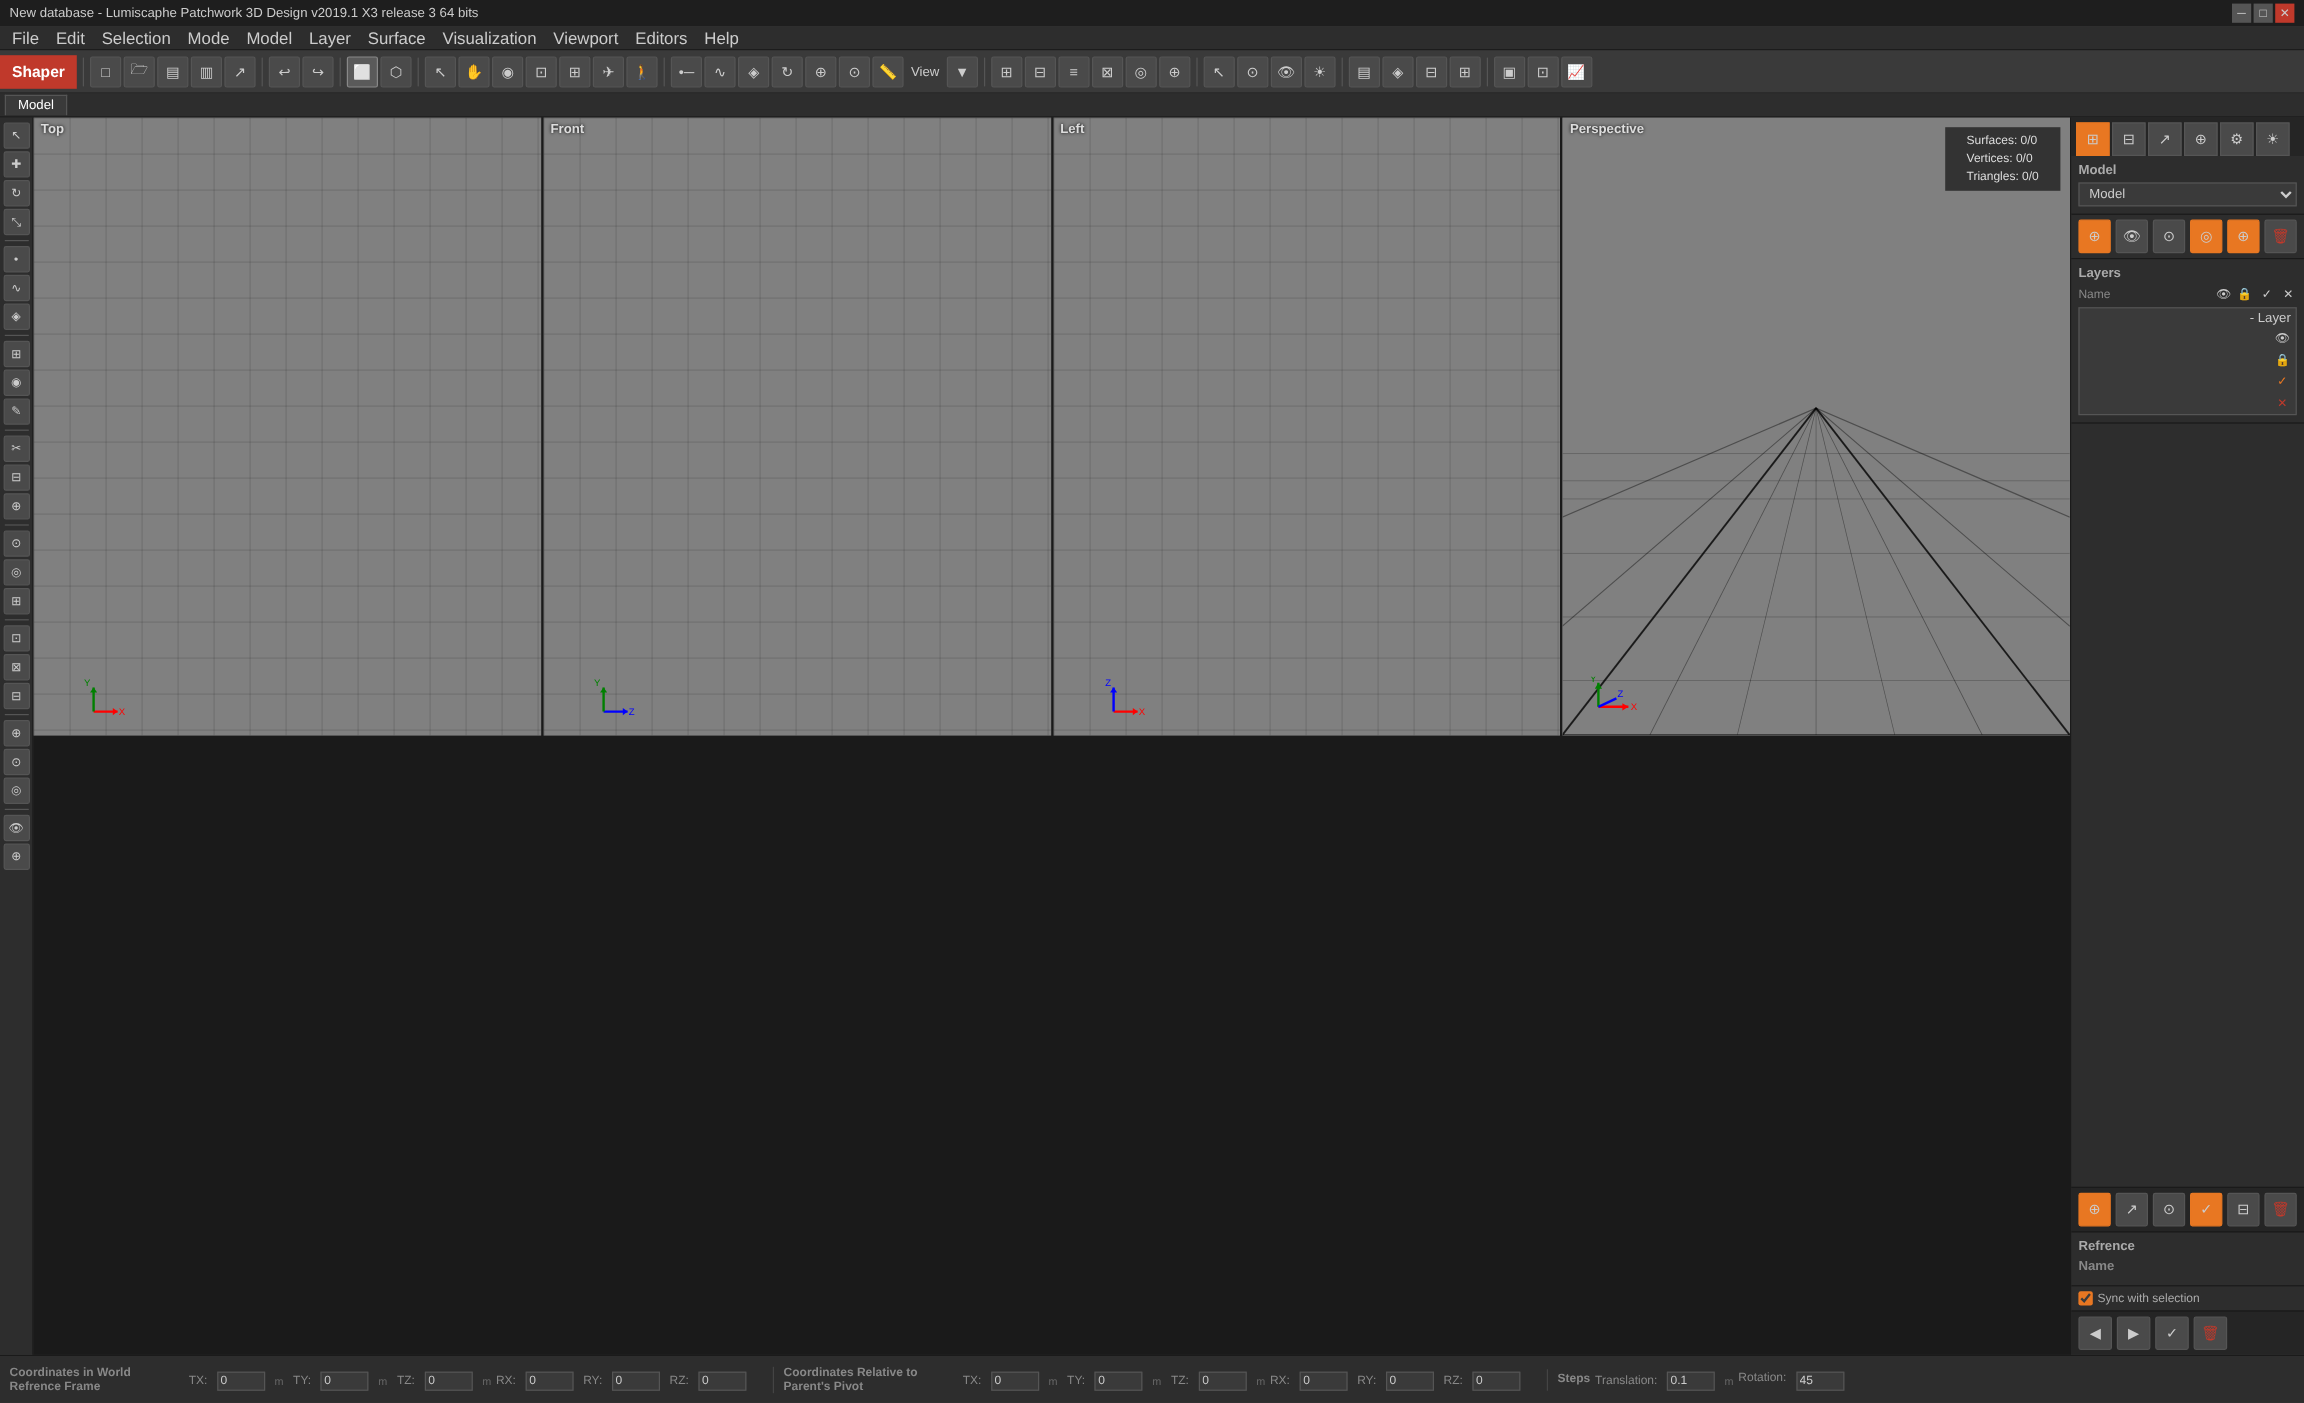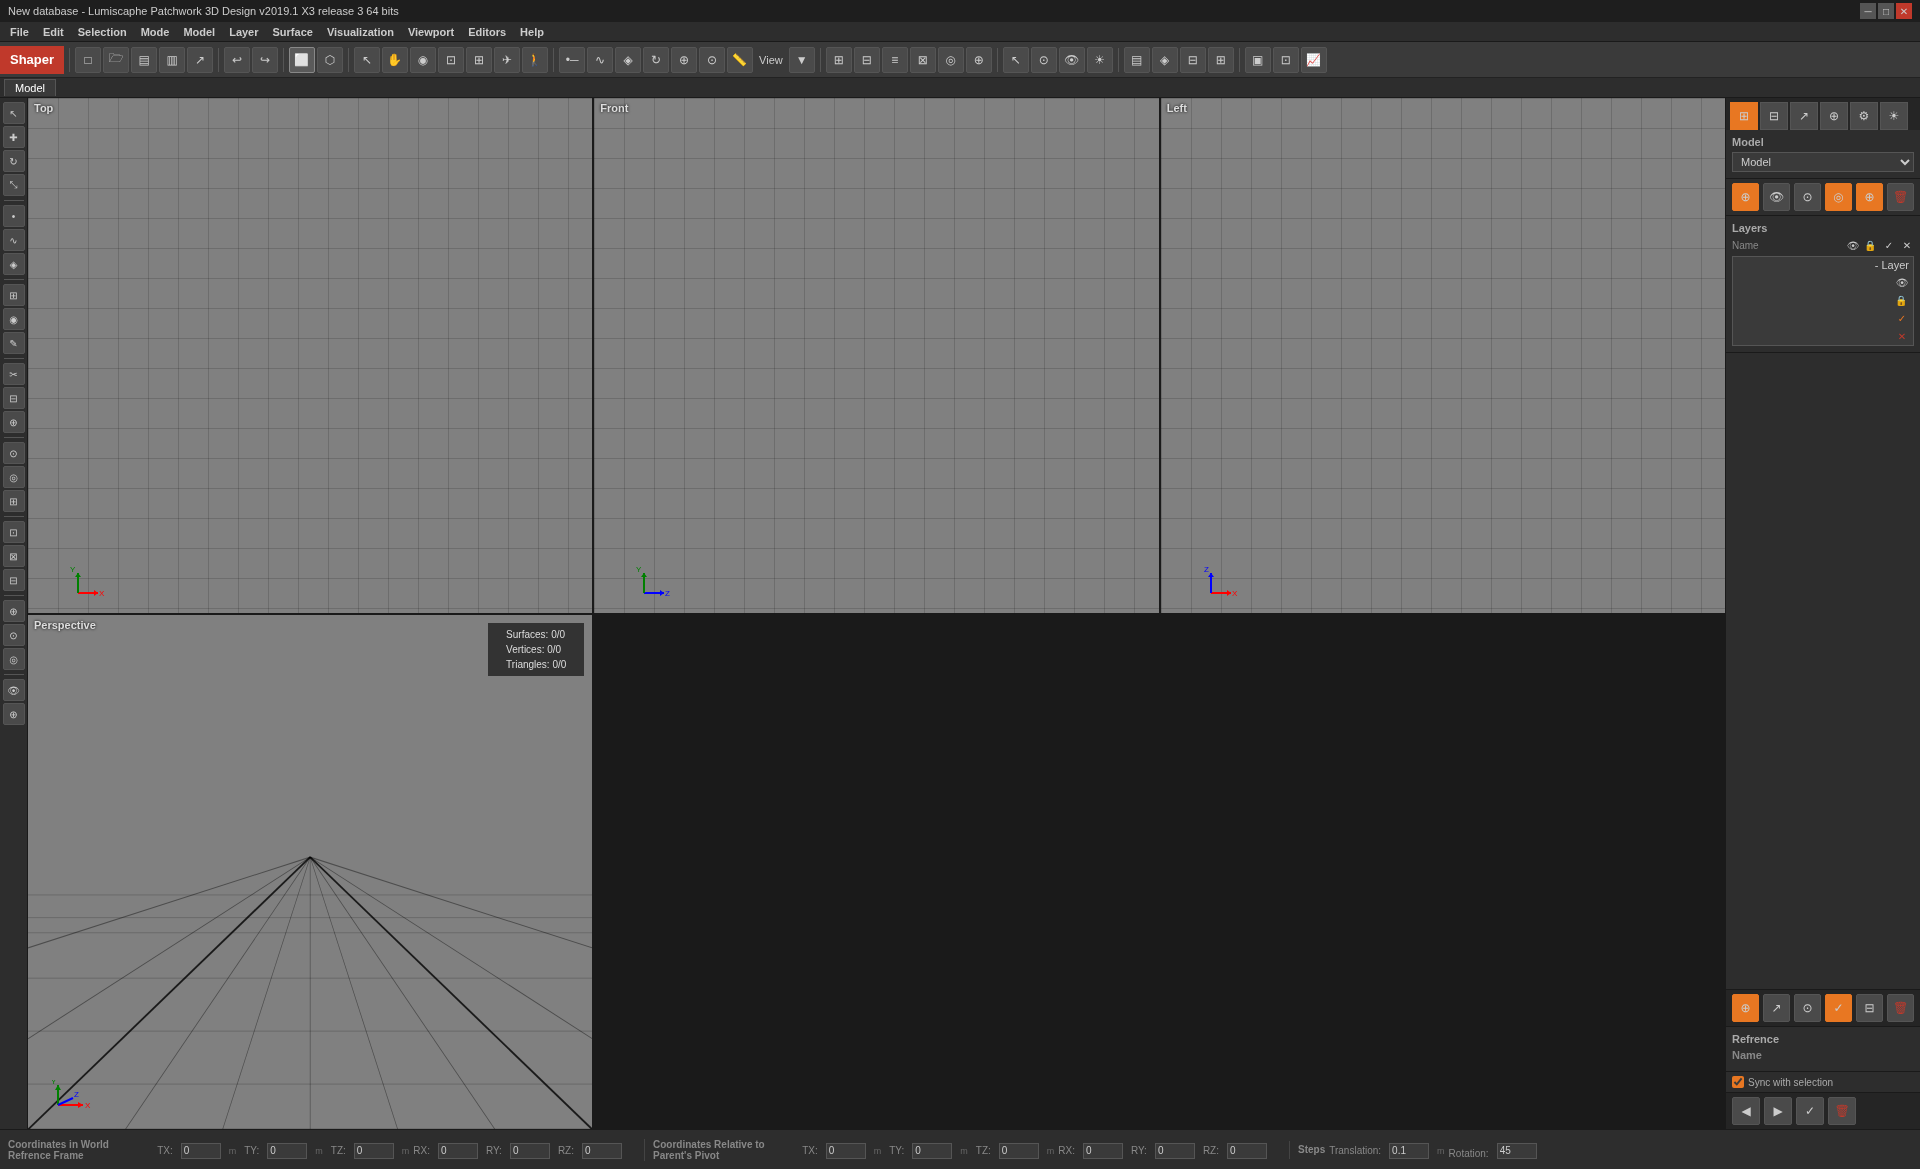--- a/index.html
+++ b/index.html
@@ -35,22 +35,21 @@
       display: flex;
       align-items: center;
       padding: 0 4px;
       gap: 2px;
       border-bottom: 1px solid #1a1a1a;
     }
     .menu-item {
       padding: 2px 6px;
       color: #ccc;
       cursor: pointer;
-      font-size: 11px;
-      font-weight: bold;
+      font-size: 14px;
     }
 
     
     #top-toolbar {
       background: #3a3a3a;
       height: 36px;
       display: flex;
       align-items: center;
       padding: 0 0;
       gap: 2px;
@@ -114,21 +113,21 @@
       cursor: pointer;
       display: flex; align-items: center; justify-content: center;
       border-radius: 2px;
     }
     .lt-separator { width: 20px; height: 1px; background: #555; margin: 2px 0; }
 
     
     #viewport-area {
       flex: 1;
       display: grid;
-      grid-template-columns: 1fr 1fr 1fr;
+      grid-template-columns: 1fr 1fr 1fr 1fr;
       grid-template-rows: 1fr 1fr;
       gap: 2px;
       background: #1a1a1a;
     }
     .viewport {
       background: #808080;
       position: relative;
       overflow: hidden;
     }
     .viewport-label {
@@ -652,18 +651,18 @@
     </div>
   </div>
 
   <div class="status-section">
     <span class="status-title">Steps</span>
     <div style="display:flex; align-items:center; gap:8px; margin-top:2px;">
       <span class="status-label">Translation:</span>
       <input class="status-input" value="0.1" style="">
       <span class="status-unit">m</span>
     </div>
-    <div style="display:flex; align-items:flex-end; gap:8px; margin-top:2px;">
+    <div style="display:flex; align-items:flex-start; gap:8px; margin-top:2px;">
       <span class="status-label">Rotation:</span>
       <input class="status-input" value="45" style="">
     </div>
   </div>
 </div>
 
 </body></html>

